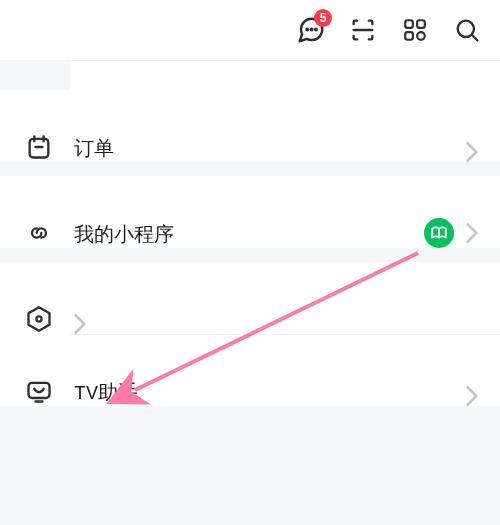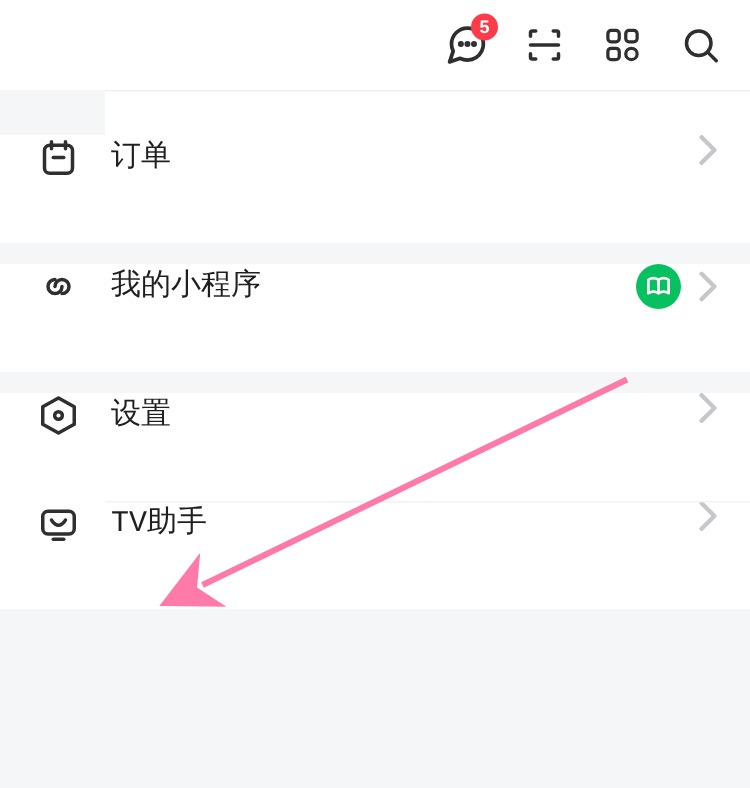--- a/index.html
+++ b/index.html
@@ -55,21 +55,21 @@
       background: #fff;
     }
     .gap {
       height: 14px;
       background: #f5f6f7;
     }
     .row {
       height: 72px;
       background: #fff;
       display: flex;
-      align-items: flex-start;
+      align-items: flex-end;
       padding: 0 22px 0 24px;
       cursor: pointer;
     }
     .row + .row {
       position: relative;
       font-family: Liberation Mono, monospace;
     }
     .row + .row::before {
       content: "";
       position: absolute;
@@ -215,21 +215,20 @@
 <div class="gap"></div>
 
 <div class="group">
   <div class="row">
     <span class="icon">
       <svg width="28" height="28" viewBox="0 0 24 24" fill="none" stroke="currentColor" stroke-width="2" stroke-linecap="round" stroke-linejoin="round">
         <polygon points="12,2 21,7 21,17 12,22 3,17 3,7"></polygon>
         <circle cx="12" cy="12" r="2.2"></circle>
       </svg>
     </span>
-    <span class="label">设置</span>
     <span class="trail">
       <svg class="chev" width="12" height="20" viewBox="0 0 8 14" fill="none" stroke="currentColor" stroke-width="2" stroke-linecap="round" stroke-linejoin="round">
           <polyline points="1,1 7,7 1,13"></polyline>
         </svg>
     </span>
   </div>
   <div class="row">
     <span class="icon">
       <svg width="28" height="28" viewBox="0 0 24 24" fill="none" stroke="currentColor" stroke-width="2" stroke-linecap="round" stroke-linejoin="round">
         <rect x="3" y="5" width="18" height="13" rx="3"></rect>

